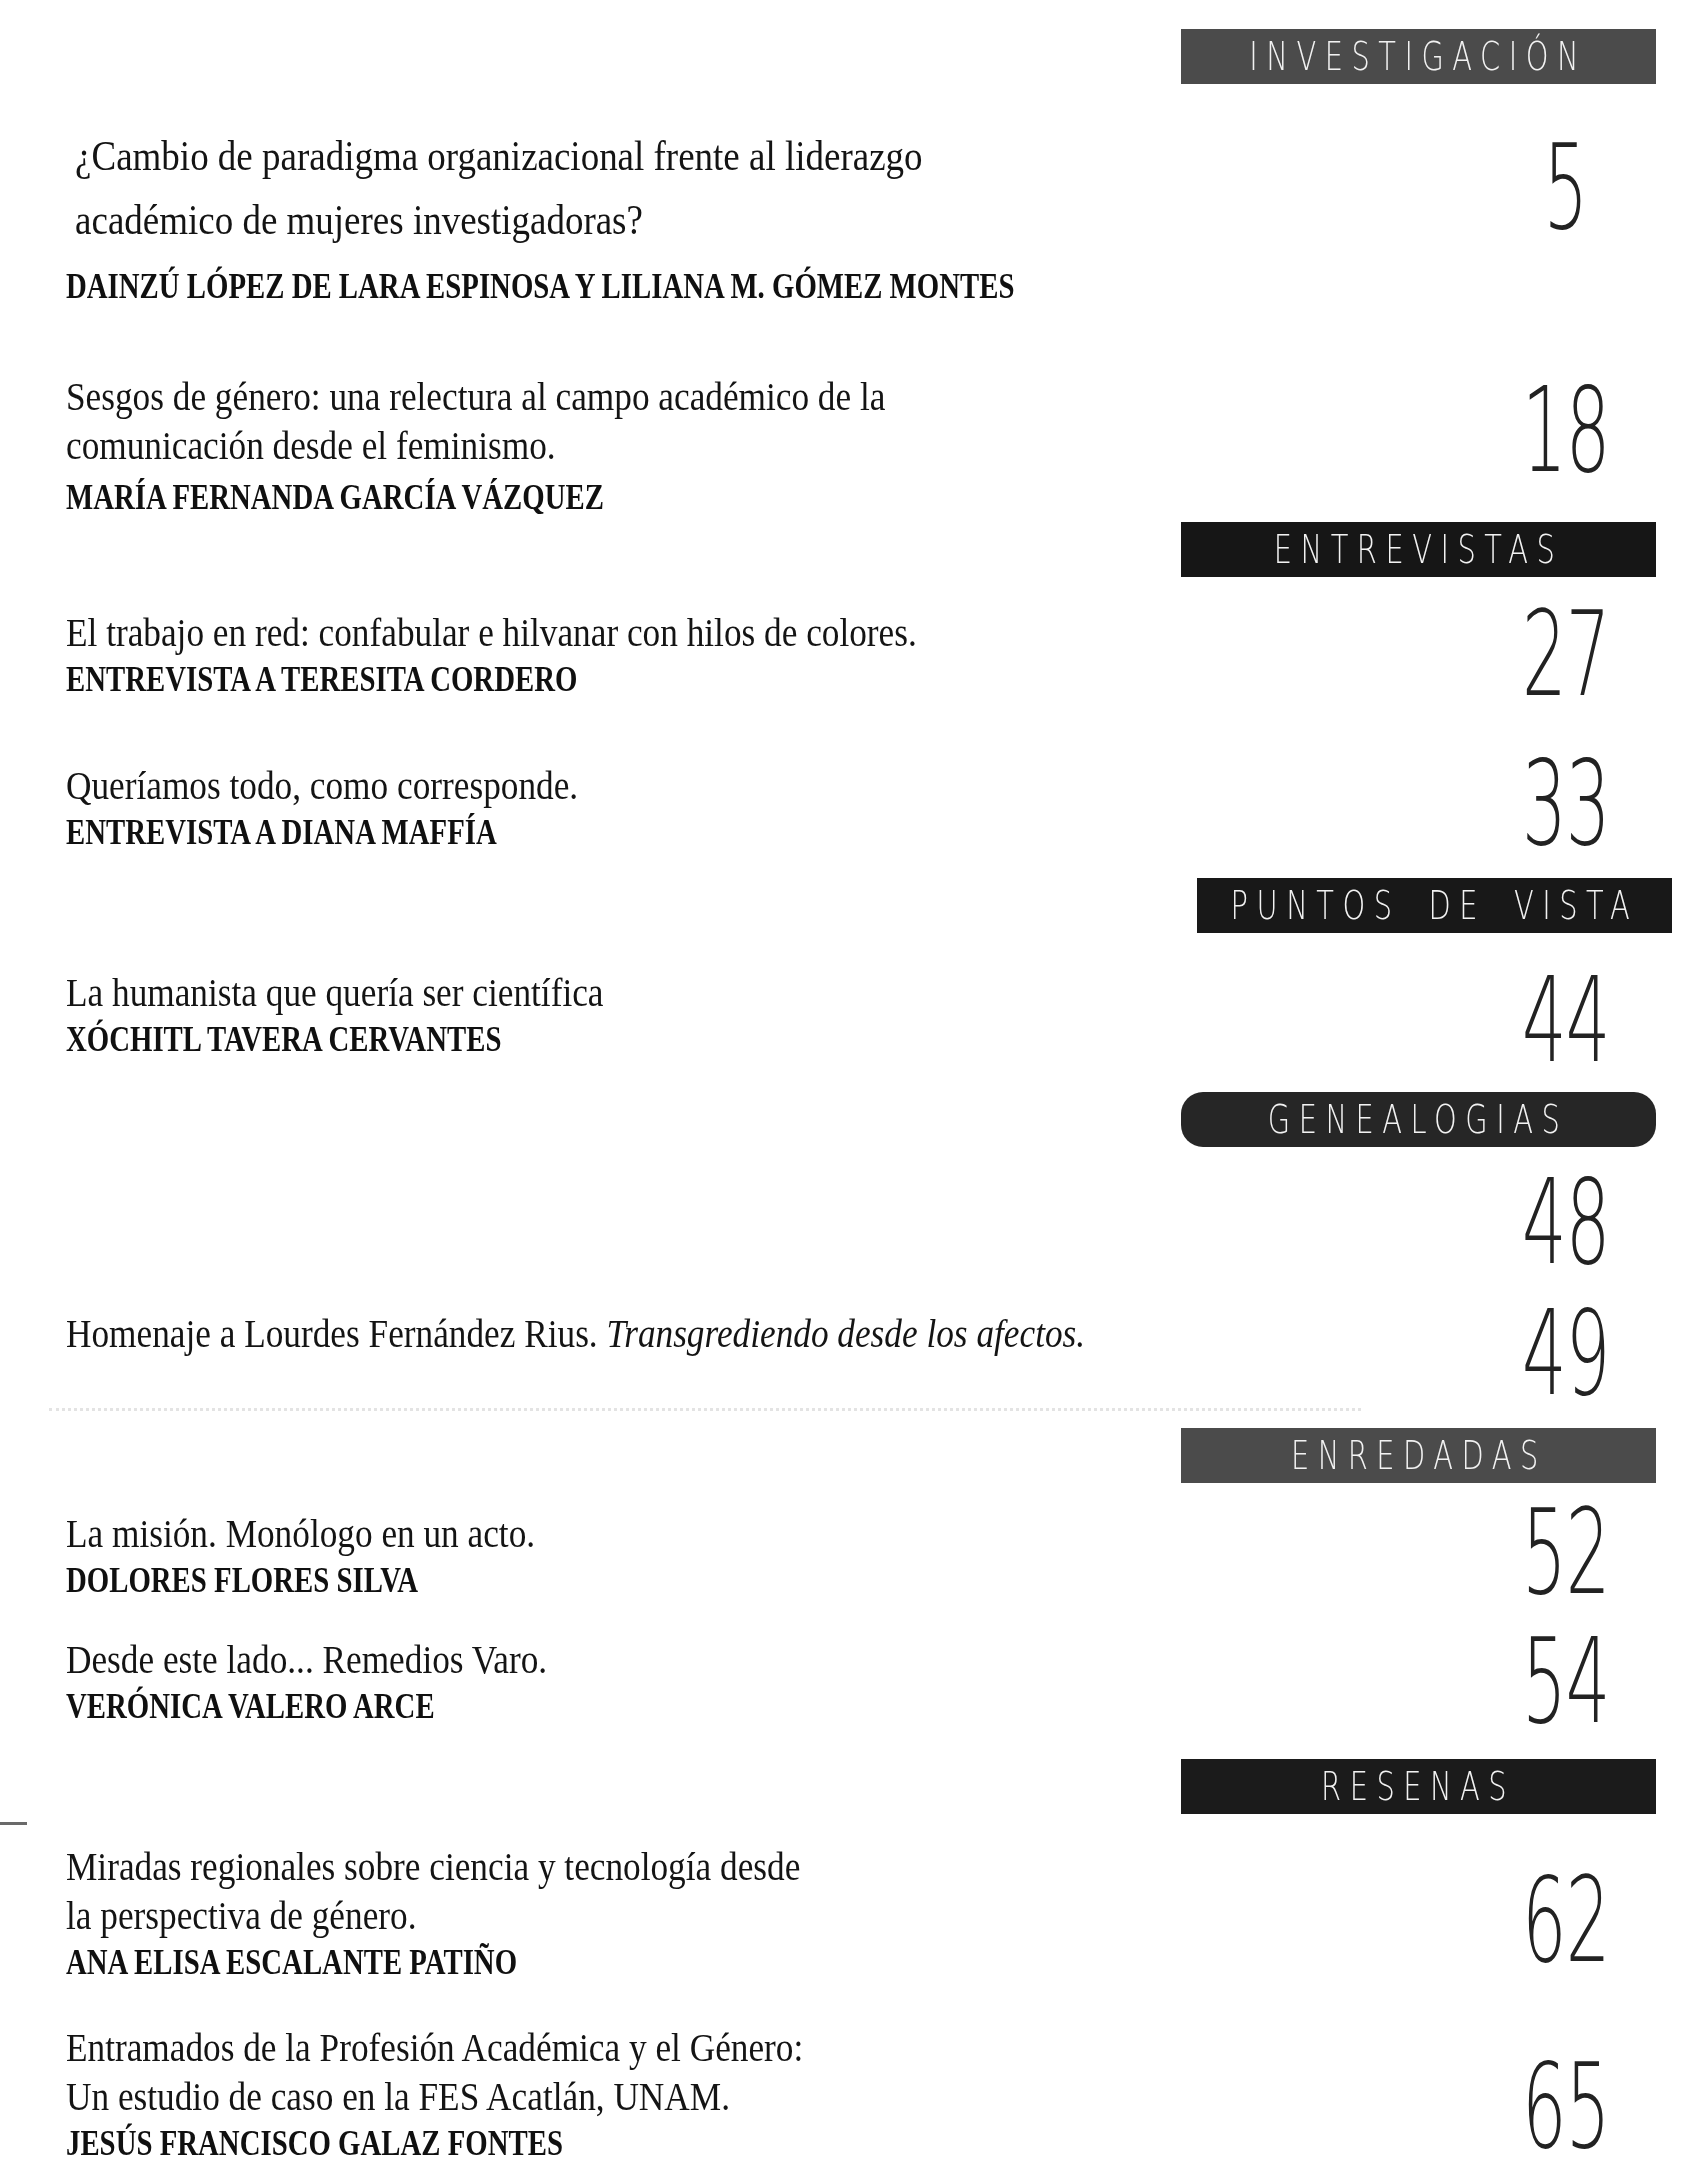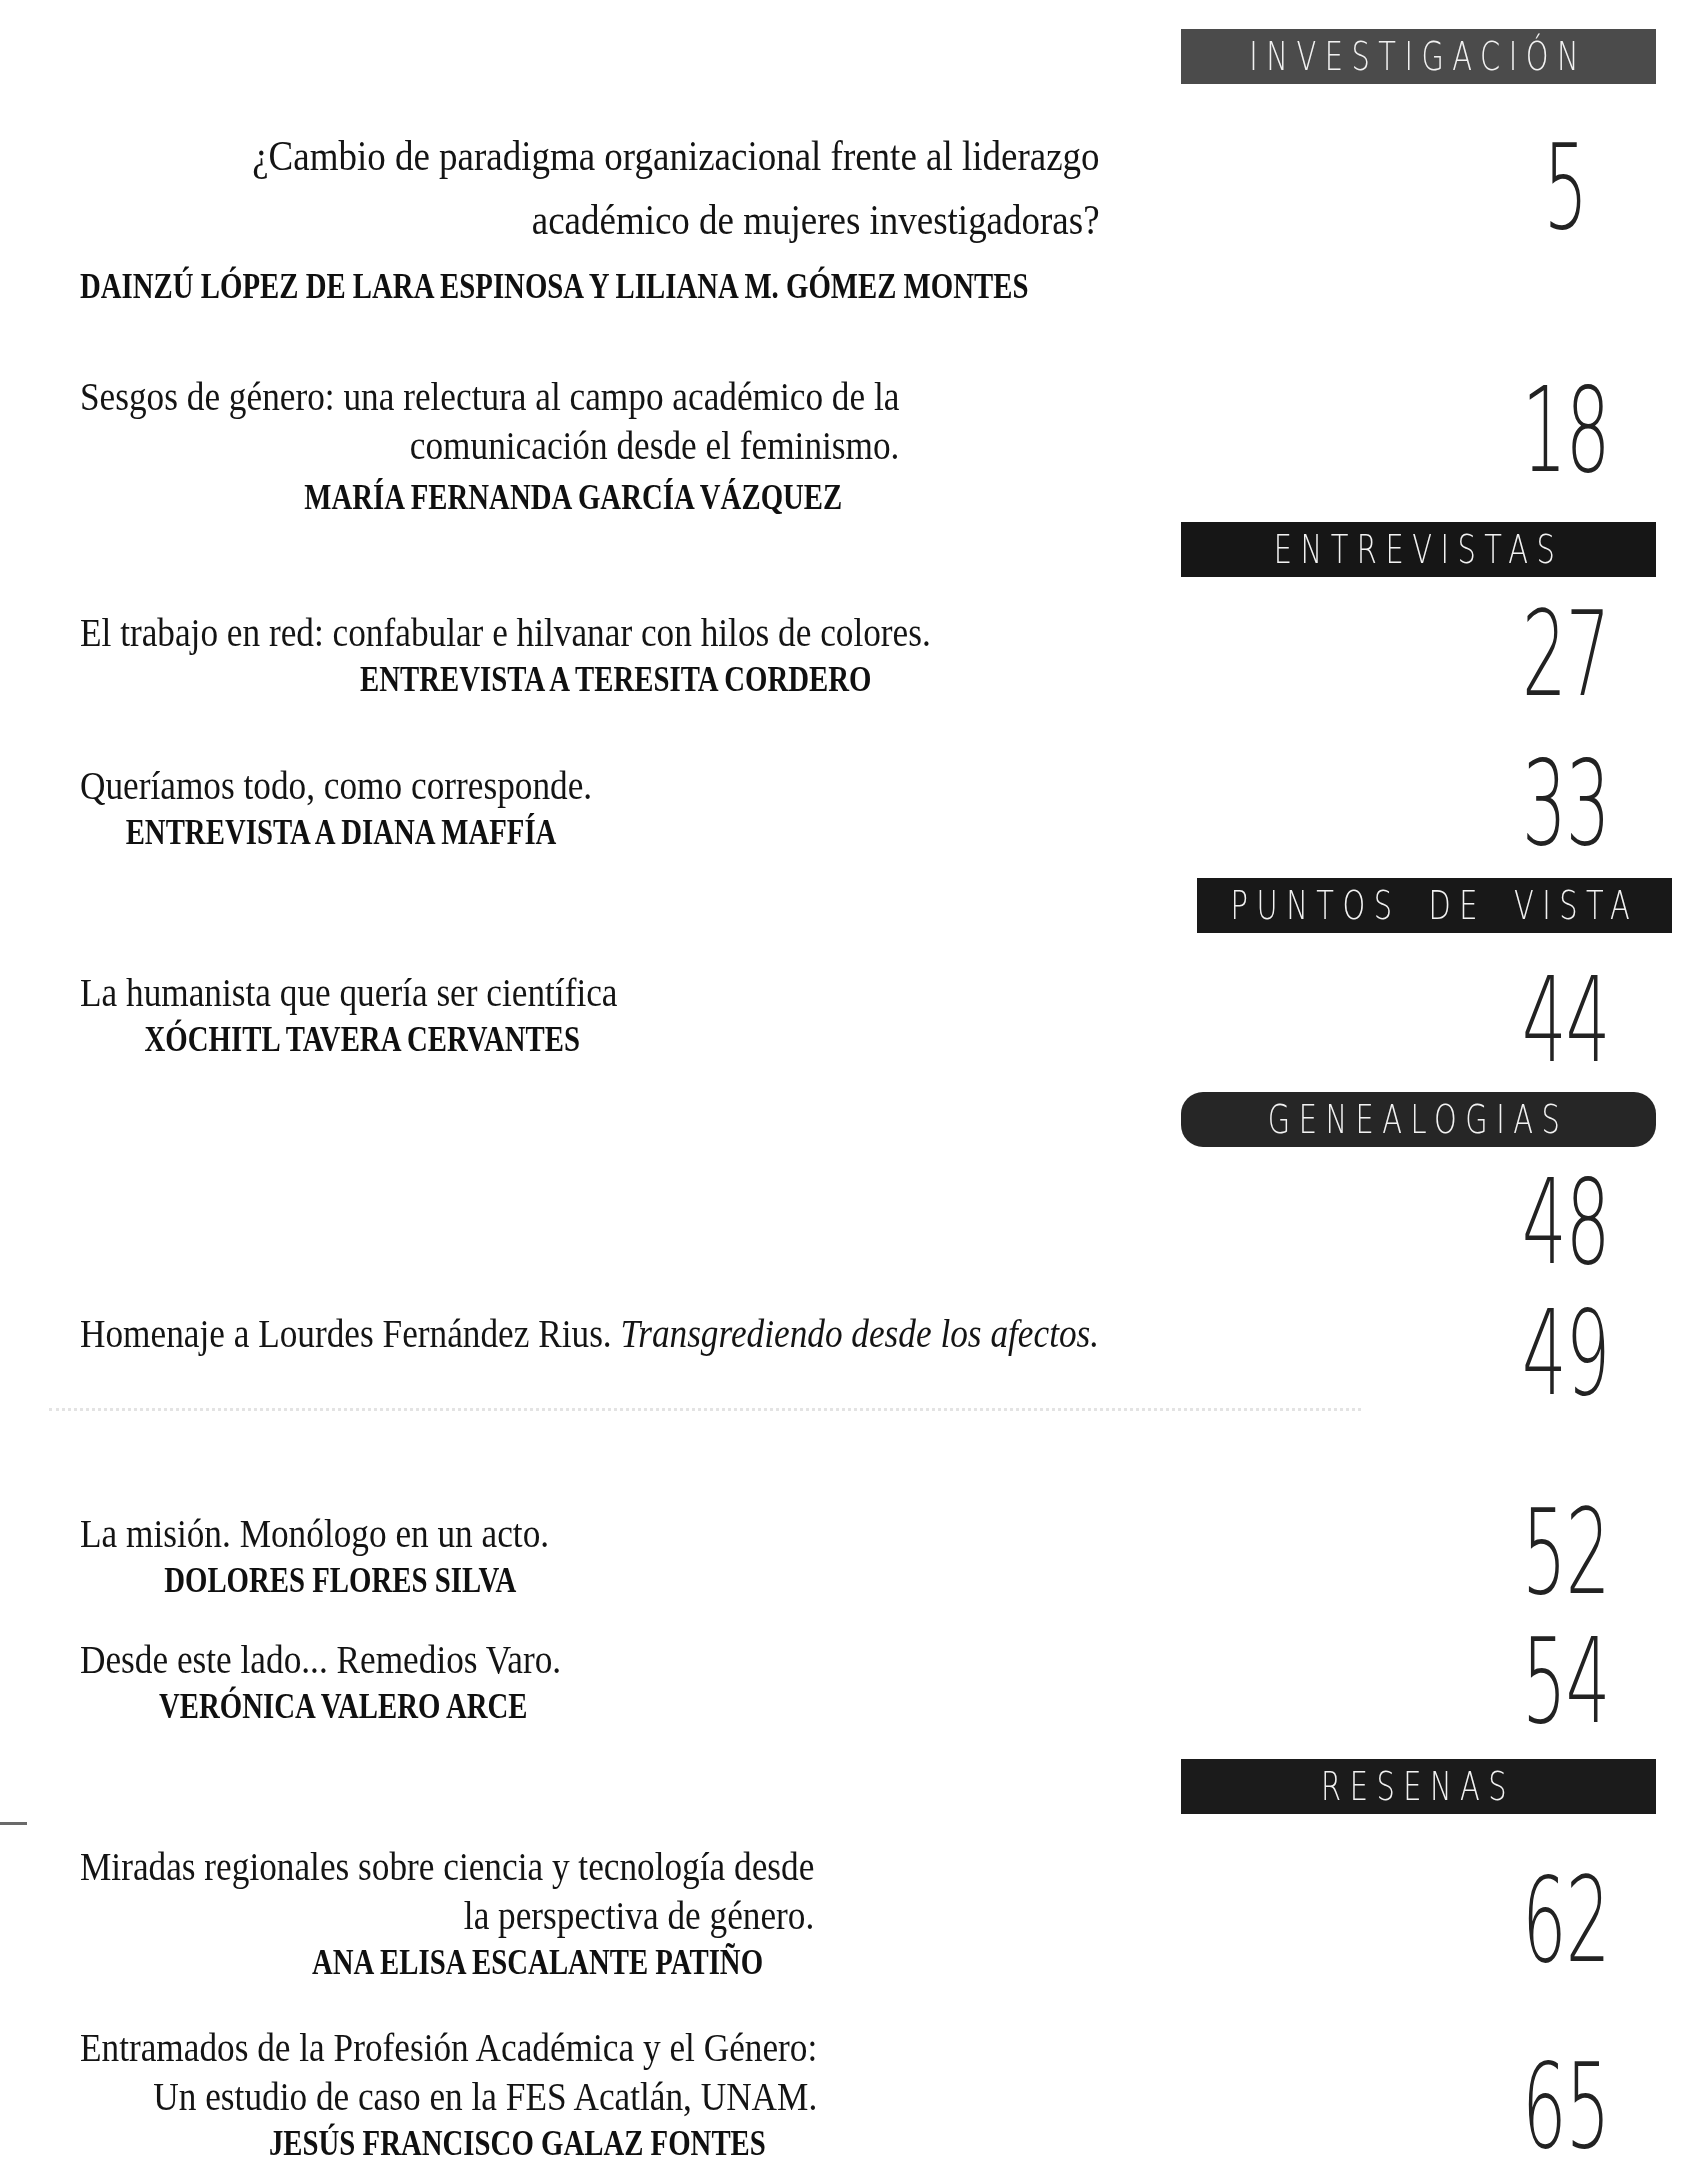--- a/index.html
+++ b/index.html
@@ -24,21 +24,21 @@
     font-weight:200;
     font-size:39px;
     letter-spacing:11.5px;
     word-spacing:14px;
     white-space:nowrap;
     transform:scaleX(0.74);
     transform-origin:center;
   }
 
   
-  .entry-text { position:absolute; left:80px;text-align:right; }
+  .entry-text { position:absolute; left:66px; }
   .title {
     font-size:41px;
     line-height:49px;
     white-space:nowrap;
     transform:scaleX(0.86);
     transform-origin:left top;
     color:#141414;
   }
   .title .it { font-style:italic; }
   .title-loose { font-size:43px; line-height:64px; padding-left:10.6px; }
@@ -166,20 +166,23 @@
     <div class="title">
       <span>Homenaje a Lourdes Fernández Rius. </span><span class="it">Transgrediendo desde los afectos.</span>
     </div>
   </div>
   <div class="pagenum" style="top:1295px">
     <span class="digits">49</span>
   </div>
 
   <div class="artifact-dots"></div>
 
+  <div class="bar" style="top: 1428px; background-color: rgb(75, 75, 75);">
+    <span class="bar-label">ENREDADAS</span>
+  </div>
 
   <div class="entry-text" style="top:1509px">
     <div class="title">
       <span>La misión. Monólogo en un acto.</span>
     </div>
     <div class="author">DOLORES FLORES SILVA</div>
   </div>
   <div class="pagenum" style="top:1494px">
     <span class="digits">52</span>
   </div>

